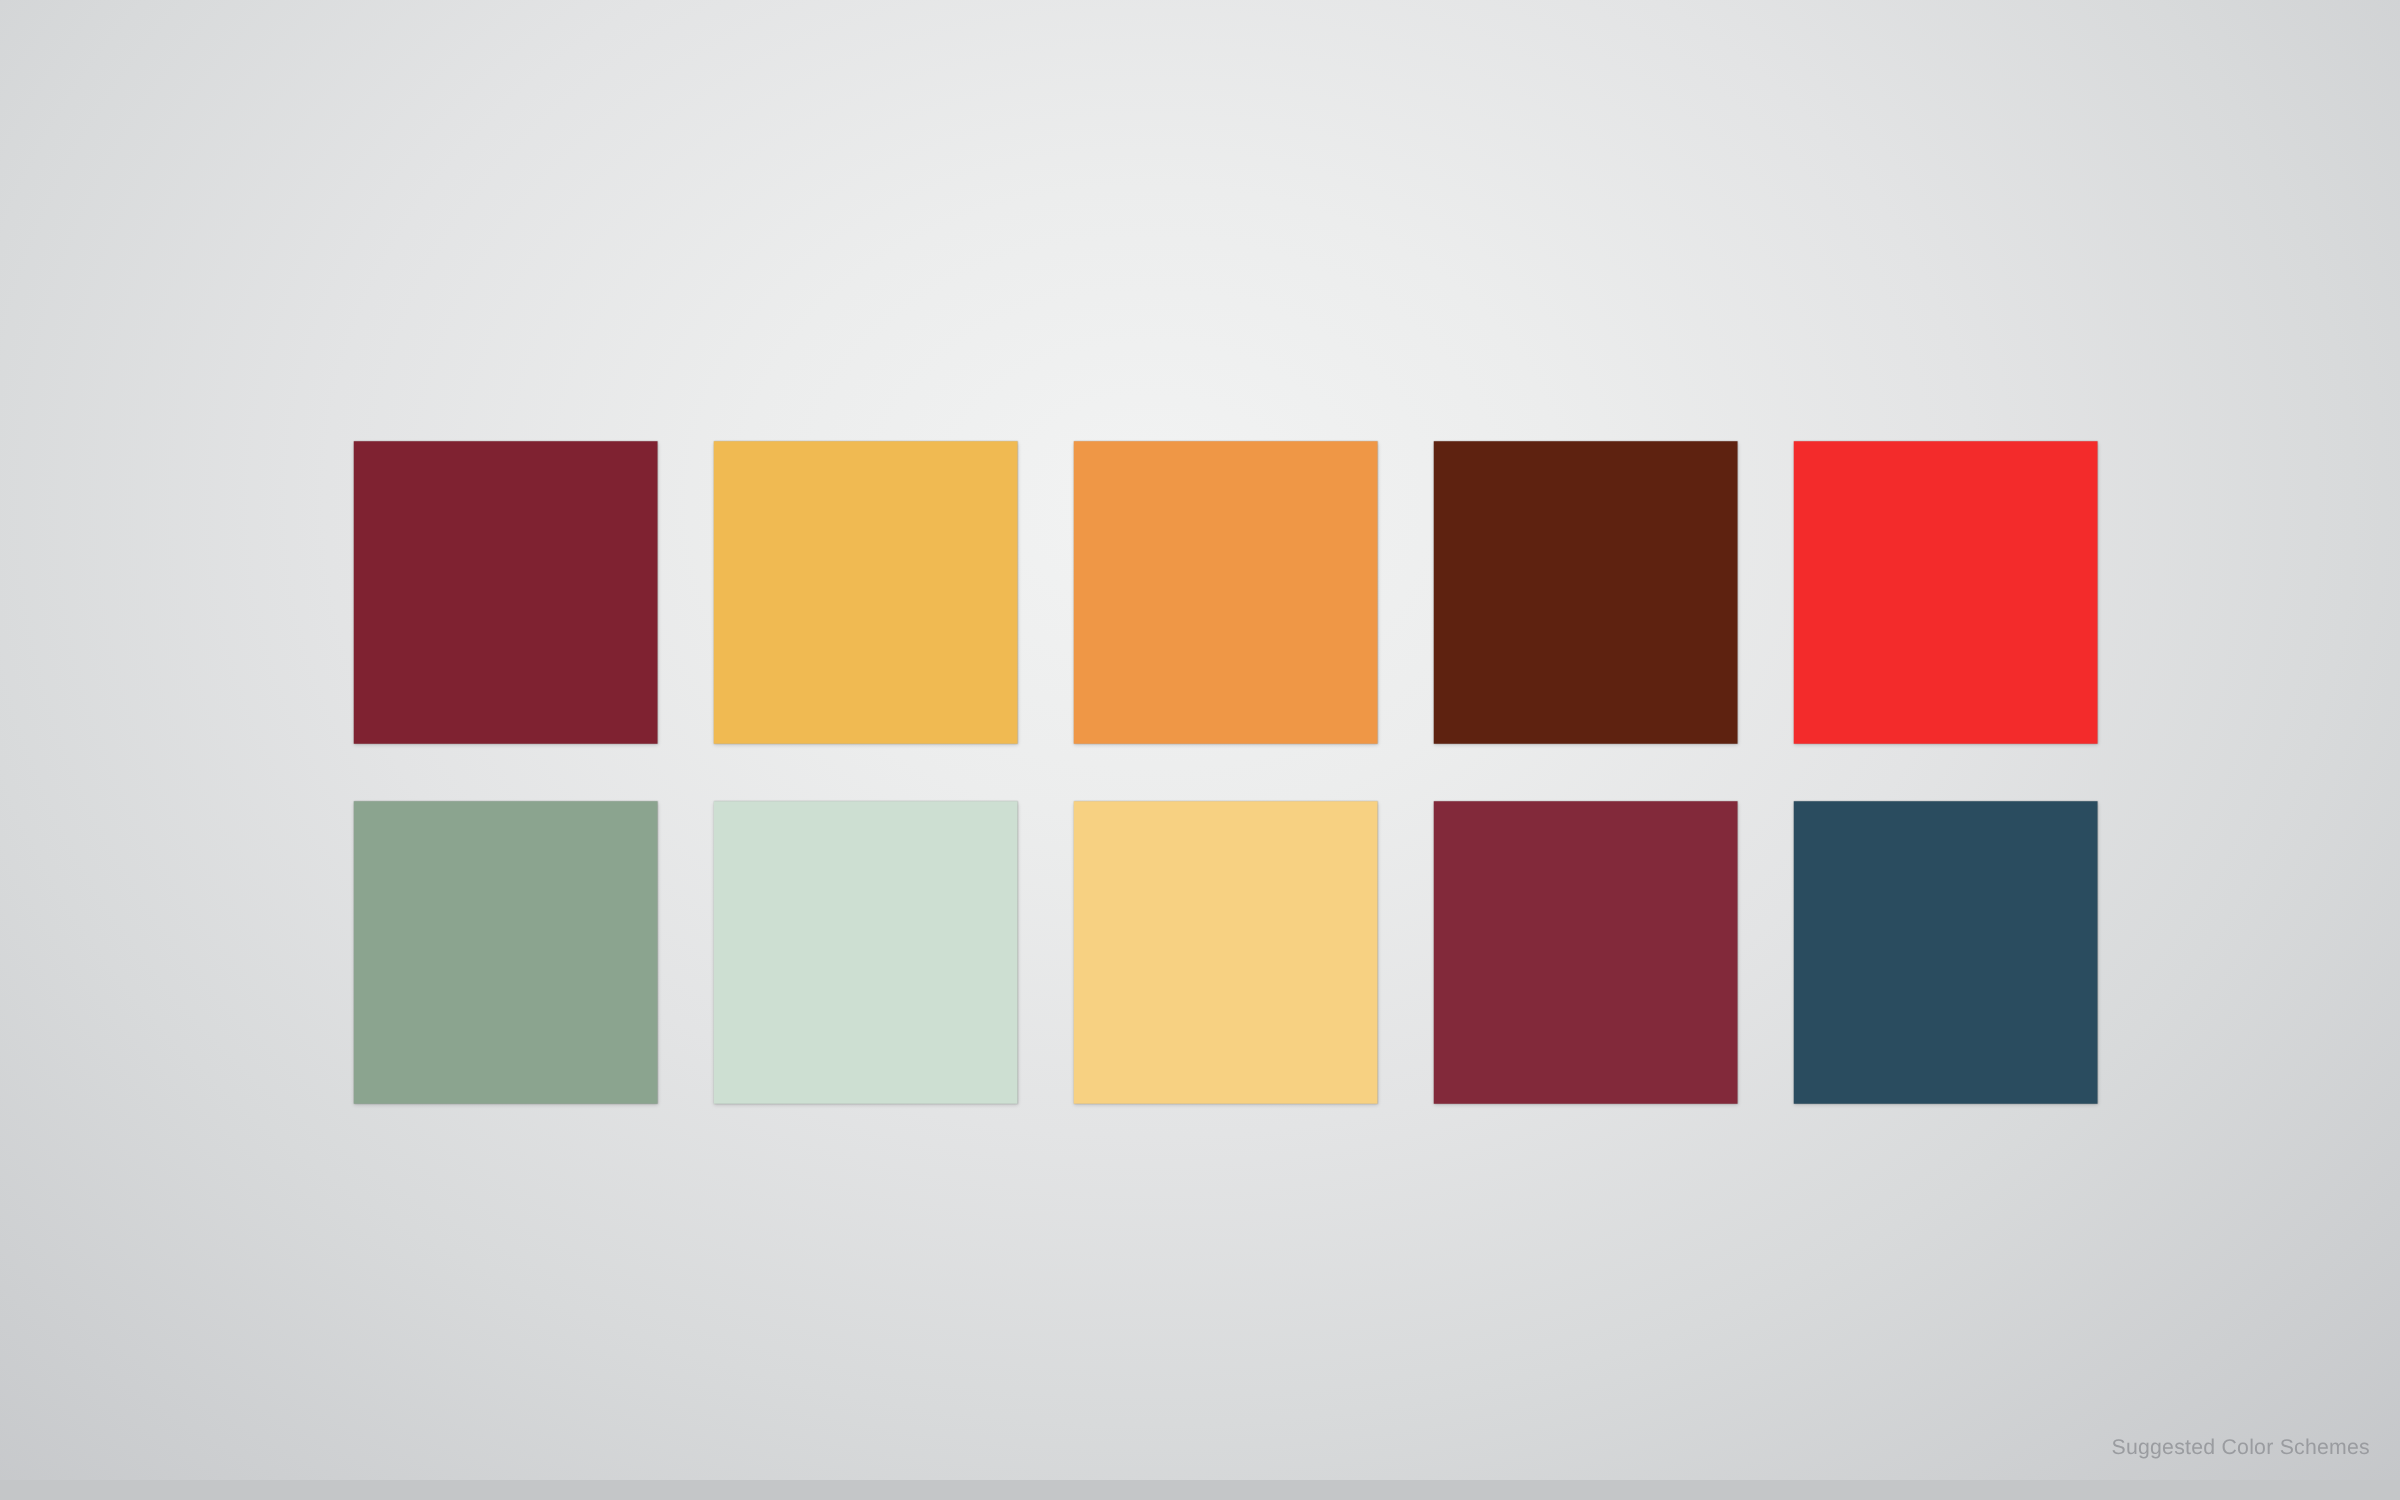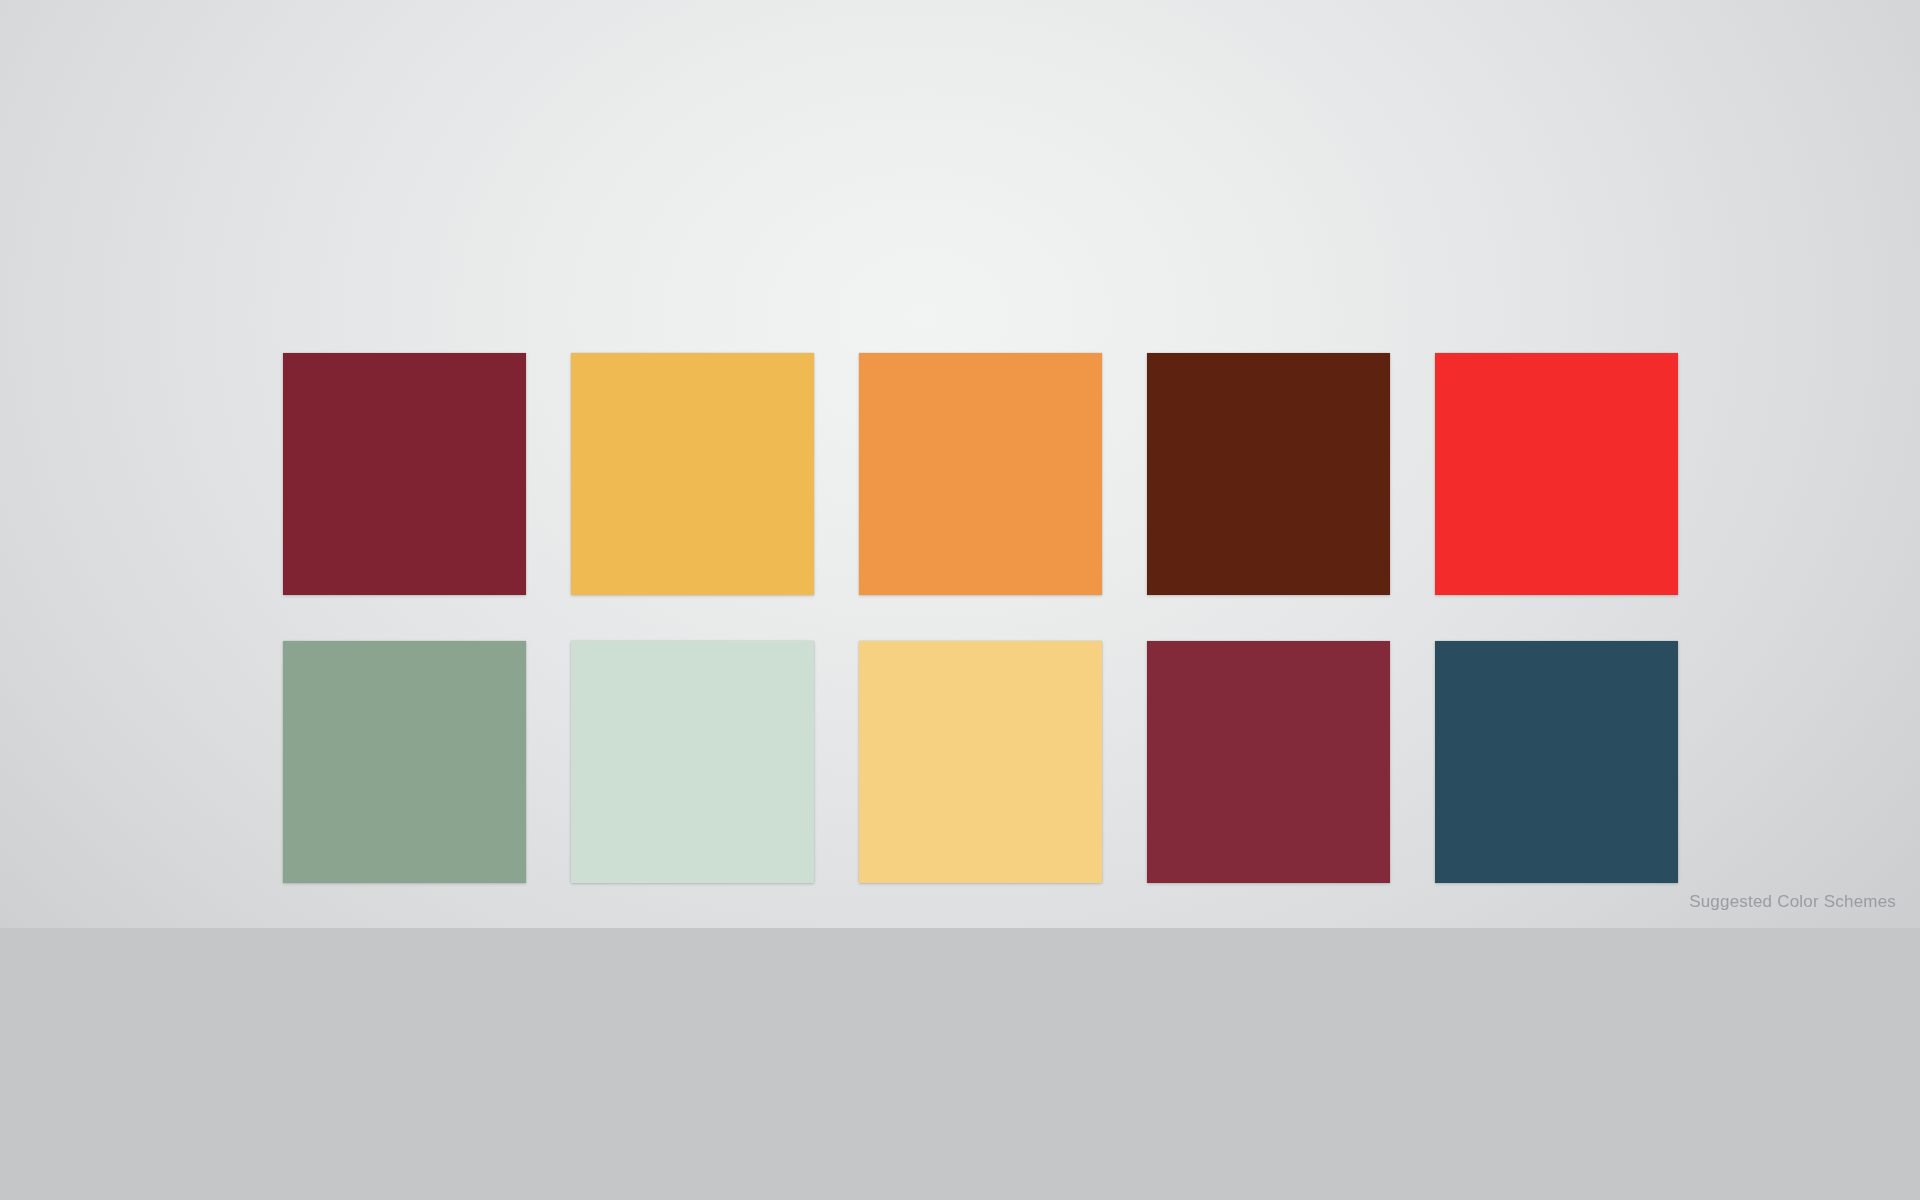--- a/index.html
+++ b/index.html
@@ -11,21 +11,21 @@
     overflow: hidden;
   }
   body {
     font-family: "Liberation Sans", sans-serif;
     background: #c4c6c8;
   }
 
   #stage {
     position: relative;
     width: 1920px;
-    height: 928px;
+    height: 1184px;
     
     background:
       radial-gradient(ellipse 1500px 1150px at 48% 34%,
         #f2f3f3 0%,
         #eceded 22%,
         #e3e4e5 44%,
         #d8dadb 64%,
         #cdcfd1 82%,
         #c2c4c7 100%);
     text-align: right;

